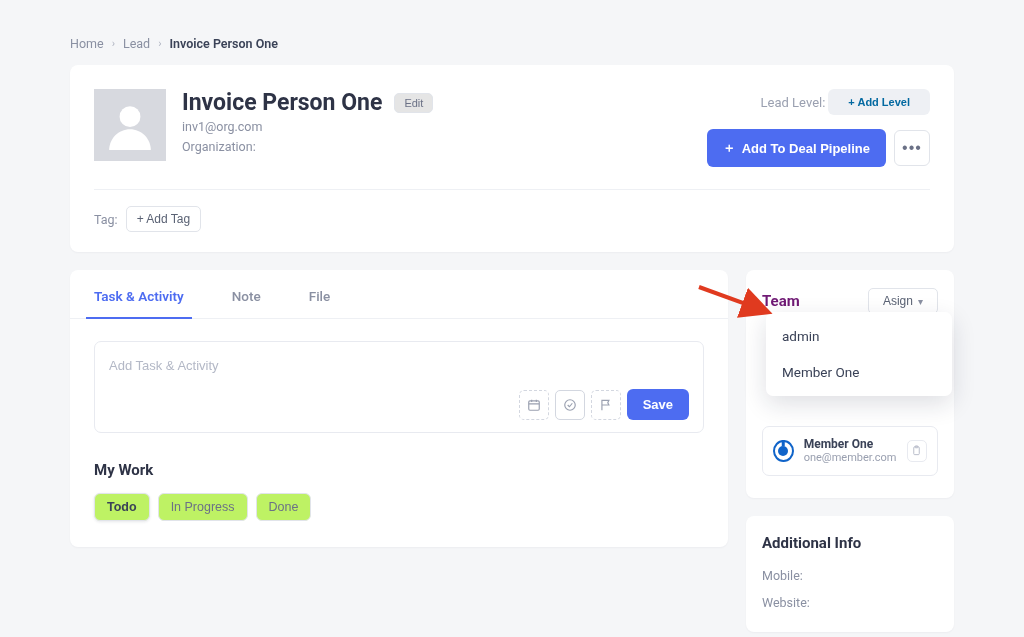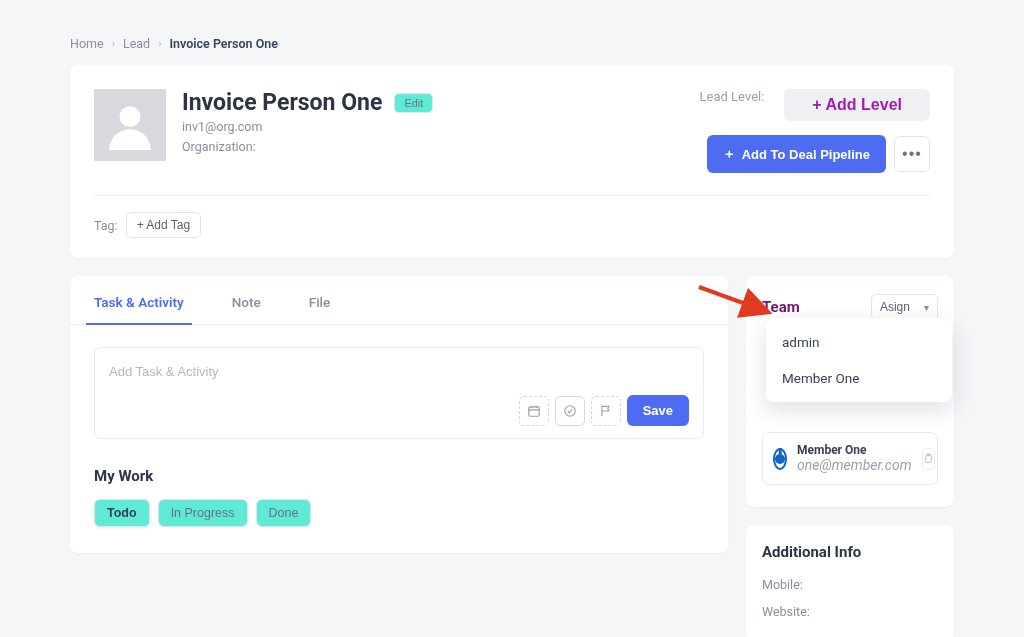--- a/index.html
+++ b/index.html
@@ -38,31 +38,31 @@
   .avatar {
     width: 72px; height: 72px; background: #d7d9df;
     display: flex; align-items: center; justify-content: center;
     flex: 0 0 72px;
   }
   .avatar svg { width: 50px; height: 50px; fill: #fff; }
   .title-block { flex: 1; display: flex; flex-direction: column; gap: 2px; }
   .title-line { display: flex; align-items: center; gap: 12px; }
   .title { font-size: 23px; font-weight: 700; color: #2e3346; }
   .edit-btn {
-    font-size: 11px; color: #6b7186; background: #5eead4;
+    font-size: 11px; color: #6b7186; background: #e5e5e5;
     border: 1px solid #e1e4ea; border-radius: 5px; padding: 3px 9px;
     cursor: pointer;
   }
   .meta-line { font-size: 12.5px; color: #8a90a2; line-height: 1.4; }
 
   .right-actions { display: flex; flex-direction: column; align-items: flex-end; gap: 14px; }
-  .level-row { display: flex; align-items: flex-start; gap: 20px; font-size: 13px; color: #9aa0b0; }
+  .level-row { display: flex; align-items: center; gap: 3px; font-size: 13px; color: #9aa0b0; }
   .add-level-btn {
-    background: #eef0f4; color: #a21caf; border: none;
-    border-radius: 6px; padding: 7px 28px; font-size: 16px; font-weight: 600; cursor: pointer;
+    background: #eef0f4; color: #0369a1; border: none;
+    border-radius: 6px; padding: 7px 20px; font-size: 11px; font-weight: 600; cursor: pointer;
   }
   .pipeline-row { display: flex; align-items: center; gap: 8px; }
   .btn-primary {
     background: #4d6cf1; color: #fff; border: none; border-radius: 6px;
     padding: 10px 16px; font-size: 13px; font-weight: 600; cursor: pointer;
     display: inline-flex; align-items: center; gap: 6px;
   }
   .more-btn {
     width: 36px; height: 36px; border: 1px solid #e1e4ea; background: #fff;
     border-radius: 6px; cursor: pointer; display: flex; align-items: center; justify-content: center;
@@ -116,36 +116,36 @@
   }
   .icon-chip.solid-border { border-style: solid; }
   .save-btn {
     background: #4d6cf1; color: #fff; border: none; border-radius: 6px;
     padding: 8px 16px; font-size: 13px; font-weight: 600; cursor: pointer;
   }
 
   .mywork-title { font-size: 15px; font-weight: 700; color: #2e3346; margin: 28px 0 14px 0; }
   .filter-row { display: flex; gap: 8px; }
   .filter-chip {
-    border: 1px solid #e1e4ea; background: #5eead4; border-radius: 6px;
+    border: 1px solid #e1e4ea; background: #bef264; border-radius: 6px;
     padding: 6px 12px; font-size: 12.5px; color: #6b7186; cursor: pointer;
   }
   .filter-chip.active {
     box-shadow: 0 1px 3px rgba(20,30,60,0.1);
     color: #3a4257; font-weight: 600;
   }
 
   
   .team-card { padding: 18px 16px 22px 16px; position: relative; }
   .team-header { display: flex; align-items: center; justify-content: space-between; margin-bottom: 8px;}
   .team-title { font-size: 15px; font-weight: 700; color: #701a75; }
   .assign-btn {
     border: 1px solid #e1e4ea; background: #fff; border-radius: 5px;
-    padding: 5px 8px; font-size: 12px; color: #5a6274; cursor: pointer;
-    display: inline-flex; align-items: center; gap: 14px;
+    padding: 5px 14px; font-size: 12px; color: #5a6274; cursor: pointer;
+    display: inline-flex; align-items: center; gap: 5px;
   }
   .assign-btn .chev-d { font-size: 10px; color: #8a90a2; }
 
   .popover {
     position: absolute; top: 42px; left: 20px; right: 2px;
     background: #fff; border-radius: 7px;
     box-shadow: 0 8px 24px rgba(20,30,60,0.14);
     padding: 6px 0; z-index: 5;
   }
   .popover-item {
@@ -163,21 +163,21 @@
   }
   .member-avatar::after {
     content: ""; width: 10px; height: 10px; border-radius: 50%; background: #1064c9;
   }
   .member-avatar::before {
     content: ""; position: absolute; top: -2px; left: 50%; transform: translateX(-50%);
     width: 2.5px; height: 6px; background: #1064c9;
   }
   .member-info { flex: 1; line-height: 1.2; }
   .member-name { font-size: 12px; font-weight: 700; color: #3a4257; }
-  .member-email { font-size: 14px; color: #9aa0b0; font-style: italic; }
+  .member-email { font-size: 11px; color: #9aa0b0; }
   .remove-member {
     width: 22px; height: 22px; border: 1px solid #e8eaf0; border-radius: 5px;
     display: flex; align-items: center; justify-content: center; cursor: pointer;
     color: #b3b8c6; font-size: 11px; background:#fff;
   }
 
   
   .info-card { padding: 18px 16px 10px 16px; }
   .info-title { font-size: 15px; font-weight: 700; color: #2e3346; margin-bottom: 16px; }
   .info-row { font-size: 12.5px; color: #8a90a2; margin-bottom: 12px; }

